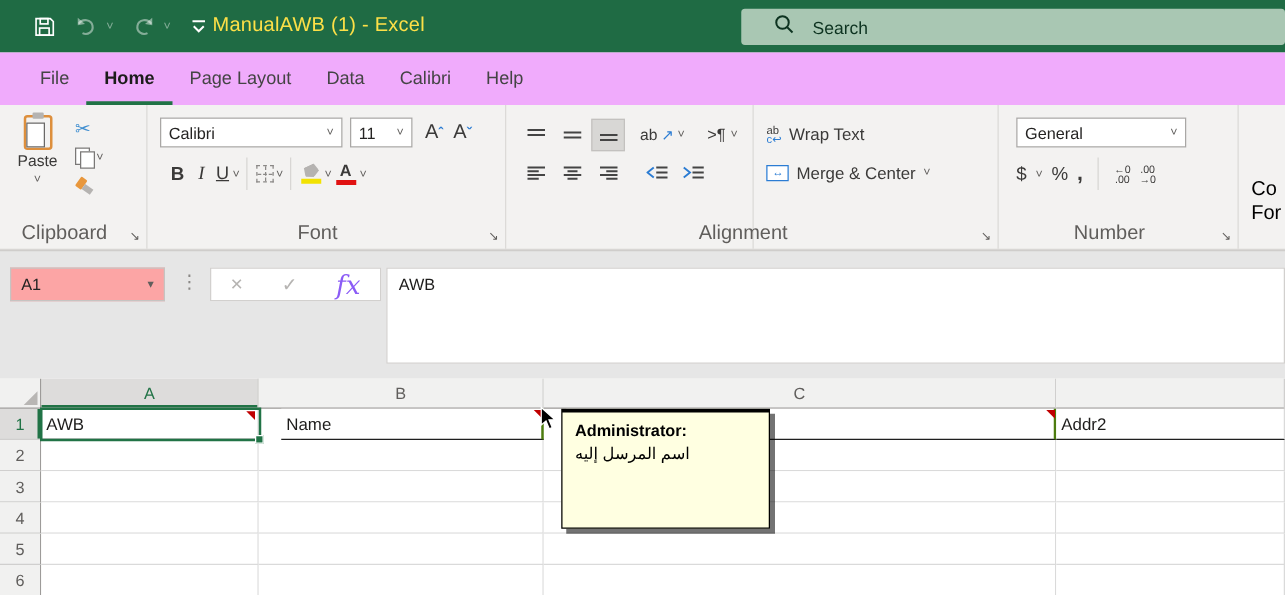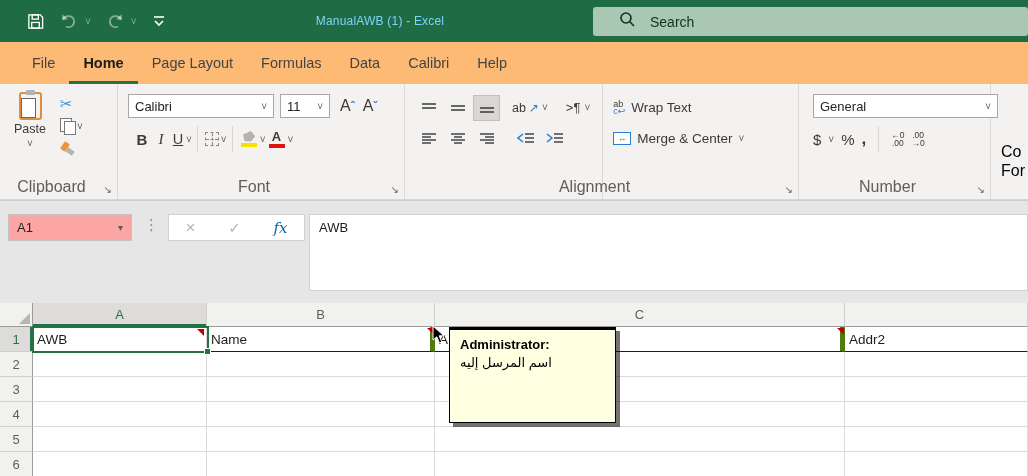--- a/index.html
+++ b/index.html
@@ -5,26 +5,26 @@
   * { margin:0; padding:0; box-sizing:border-box; }
   html,body { width:1028px; height:476px; overflow:hidden; }
   body { font-family:"Liberation Sans","DejaVu Sans",sans-serif; color:#3b3a39; background:#f3f2f1; }
   .stage { position:relative; width:1028px; height:476px; }
 
   
   .titlebar { position:absolute; left:0; top:0; width:1028px; height:42px; background:#1f6b44; display:flex; align-items:center; }
   .qat { display:flex; align-items:center; gap:14px; padding-left:26px; width:170px; }
   .qat .ico { display:inline-flex; align-items:center; }
   .qat .chev { color:rgba(255,255,255,.45); font-size:10px; margin-left:-8px; }
-  .win-title { flex:0 0 auto; width:420px; text-align:center; color:#7dd3fc; font-size:12px; letter-spacing:.2px; }
+  .win-title { flex:0 0 auto; width:420px; text-align:left; color:#fde047; font-size:16px; letter-spacing:.2px; }
   .search-pill { position:absolute; left:593px; top:7px; width:435px; height:29px; background:#a9c7b3; border-radius:3px; display:flex; align-items:center; padding-left:26px; gap:14px; }
   .search-pill .label { color:#0d3320; font-size:14px; }
 
   
-  .tabrow { position:absolute; left:0; top:42px; width:1028px; height:42px; display:flex; align-items:stretch; padding-left:18px; background:#fdba74; }
+  .tabrow { position:absolute; left:0; top:42px; width:1028px; height:42px; display:flex; align-items:stretch; padding-left:18px; background:#f0abfc; }
   .tab { display:flex; align-items:center; padding:0 14px; font-size:14.5px; color:#444; cursor:default; }
   .tab.active { color:#1d1c1b; font-weight:700; box-shadow:inset 0 -3px 0 #217346; }
 
   
   .ribbon { position:absolute; left:0; top:84px; width:1028px; height:116px; background:#f3f2f1; border-bottom:1px solid #d8d6d4; display:flex; }
   .group { position:relative; border-right:1px solid #dcdad8; height:100%; }
   .group-label { position:absolute; bottom:3px; left:0; right:14px; text-align:center; font-size:16px; color:#605e5c; }
   .launcher { position:absolute; bottom:4px; right:5px; font-size:10px; color:#605e5c; line-height:1; }
   .chev { font-size:10px; color:#605e5c; }
   .vsep { width:1px; height:26px; background:#d8d6d4; margin:0 5px; align-self:center; }
@@ -83,51 +83,51 @@
   .dir-btn { display:flex; align-items:center; gap:4px; margin-left:16px; font-size:13px; color:#3b3a39; }
   .al-right { border-left:1px solid #dcdad8; margin-left:12px; padding:8px 0 0 10px; }
   .al-right .cmd { display:flex; align-items:center; gap:6px; height:31px; font-size:13.5px; color:#3b3a39; white-space:nowrap; }
   .wrap-ico { display:inline-flex; flex-direction:column; line-height:7px; font-size:9px; color:#3b3a39; }
   .wrap-ico .b { color:#2b7cd3; }
   .merge-ico { display:inline-flex; width:18px; height:13px; border:1.4px solid #2b7cd3; align-items:center; justify-content:center; color:#2b7cd3; font-size:9px; line-height:1; background:#fff; }
 
   
   .g-num { width:192px; }
   .g-num .r1 { margin:10px 12px 6px 14px; }
-  .combo-general { width:185px;gap:36px; }
+  .combo-general { width:136px;gap:36px; }
   .g-num .r2 { display:flex; align-items:center; margin-left:14px; height:30px; gap:7px; font-size:15px; }
   .comma { font-weight:700; font-size:17px; }
   .dec-btn { display:flex; flex-direction:column; align-items:center; font-size:8.5px; line-height:8px; color:#3b3a39; letter-spacing:0; }
 
   
   .g-over { flex:1; border-right:none; }
   .over-text { margin:58px 0 0 10px; font-size:16px; line-height:19px; color:#000000; }
 
   
   .formula-band { position:absolute; left:0; top:200px; width:1028px; height:103px; background:#e6e6e6; border-top:1px solid #cfcdcb; }
   .name-box { position:absolute; left:8px; top:13px; width:124px; height:27px; background:#fca5a5; border:1px solid #c6c4c2; display:flex; align-items:center; justify-content:space-between; padding:0 8px; font-size:13px; color:#252423; }
   .name-box .dd { color:#605e5c; font-size:10px; }
   .fb-dots { position:absolute; left:144px; top:15px; color:#8a8886; font-size:15px; }
   .fb-btns { position:absolute; left:168px; top:13px; width:137px; height:27px; background:#fff; border:1px solid #d2d0ce; display:flex; align-items:center; justify-content:space-around; }
   .fb-x { color:#b6b4b2; font-size:17px; }
   .fb-check { color:#b6b4b2; font-size:15px; }
-  .fb-fx { color:#0369a1; font-style:italic; font-family:"DejaVu Serif","Liberation Serif",serif; font-size:15px; }
+  .fb-fx { color:#8b5cf6; font-style:italic; font-family:"DejaVu Serif","Liberation Serif",serif; font-size:21px; }
   .fb-input { position:absolute; left:309px; top:13px; width:719px; height:77px; background:#fff; border:1px solid #d2d0ce; font-size:13px; color:#1d1c1b; padding:5px 9px; }
 
   
   .sheet { position:absolute; left:0; top:303px; width:1028px; height:173px; background:#fff; display:grid; grid-template-columns:33px 174px 228px 410px 1fr; grid-template-rows:24px repeat(6,25px); }
   .corner { background:#f1f1f0; border-right:1px solid #9d9b99; border-bottom:1px solid #9d9b99; position:relative; }
   .corner-tri { position:absolute; right:2px; bottom:2px; width:0; height:0; border-bottom:11px solid #b8b6b4; border-left:11px solid transparent; }
   .colhdr { background:#f1f1f0; border-right:1px solid #d0cfce; border-bottom:1px solid #9d9b99; display:flex; align-items:center; justify-content:center; font-size:13px; color:#605e5c; }
   .colhdr.sel { background:#dddcdb; color:#217346; box-shadow:inset 0 -2px 0 #217346; }
   .rowhdr { background:#f1f1f0; border-right:1px solid #9d9b99; border-bottom:1px solid #d0cfce; display:flex; align-items:center; justify-content:center; font-size:13px; color:#605e5c; }
   .rowhdr.sel { background:#dddcdb; color:#217346; box-shadow:inset -2px 0 0 #217346; }
   .cell { background:#fff; border-right:1px solid #dadada; border-bottom:1px solid #dadada; font-size:13.5px; color:#1d1c1b; display:flex; align-items:center; padding:0 4px; overflow:hidden; white-space:nowrap; }
   .cell.hdr1 { border-bottom:1px solid #1f1f1f; }
-  .cell.dark-r { border-right:5px solid #4d7c0f; }
+  .cell.dark-r { border-right:2px solid #4d7c0f;margin-left:18px; }
 
   
   .sel-box { position:absolute; left:32px; top:326px; width:177px; height:27px; border:2px solid #217346; pointer-events:none; }
   .fill-handle { position:absolute; right:-4px; bottom:-4px; width:7px; height:7px; background:#217346; border:1px solid #fff; }
   .note-tri { position:absolute; width:0; height:0; border-top:7px solid #c00000; border-left:7px solid transparent; pointer-events:none; }
   .tri-a1 { left:197px; top:329px; }
   .tri-b1 { left:427px; top:328px; }
   .tri-c1 { left:837px; top:328px; }
   .comment-tip { position:absolute; left:449px; top:327px; width:167px; height:96px; background:#ffffe1; border:1px solid #000; border-top-width:3px; box-shadow:4px 4px 0 rgba(0,0,0,.55); padding:7px 10px; z-index:5; }
   .comment-tip .author { font-size:13px; font-weight:700; color:#000; }
@@ -178,21 +178,20 @@
           </svg>
       </span>
       <span class="label">Search</span>
     </div>
   </div>
 
   <div class="tabrow">
     <div class="tab">File</div>
     <div class="tab active">Home</div>
     <div class="tab">Page Layout</div>
-    <div class="tab">Formulas</div>
     <div class="tab">Data</div>
     <div class="tab">Calibri</div>
     <div class="tab">Help</div>
   </div>
 
   <div class="ribbon">
 
     <div class="group g-clip">
       <div class="inner">
         <div class="paste-btn">

